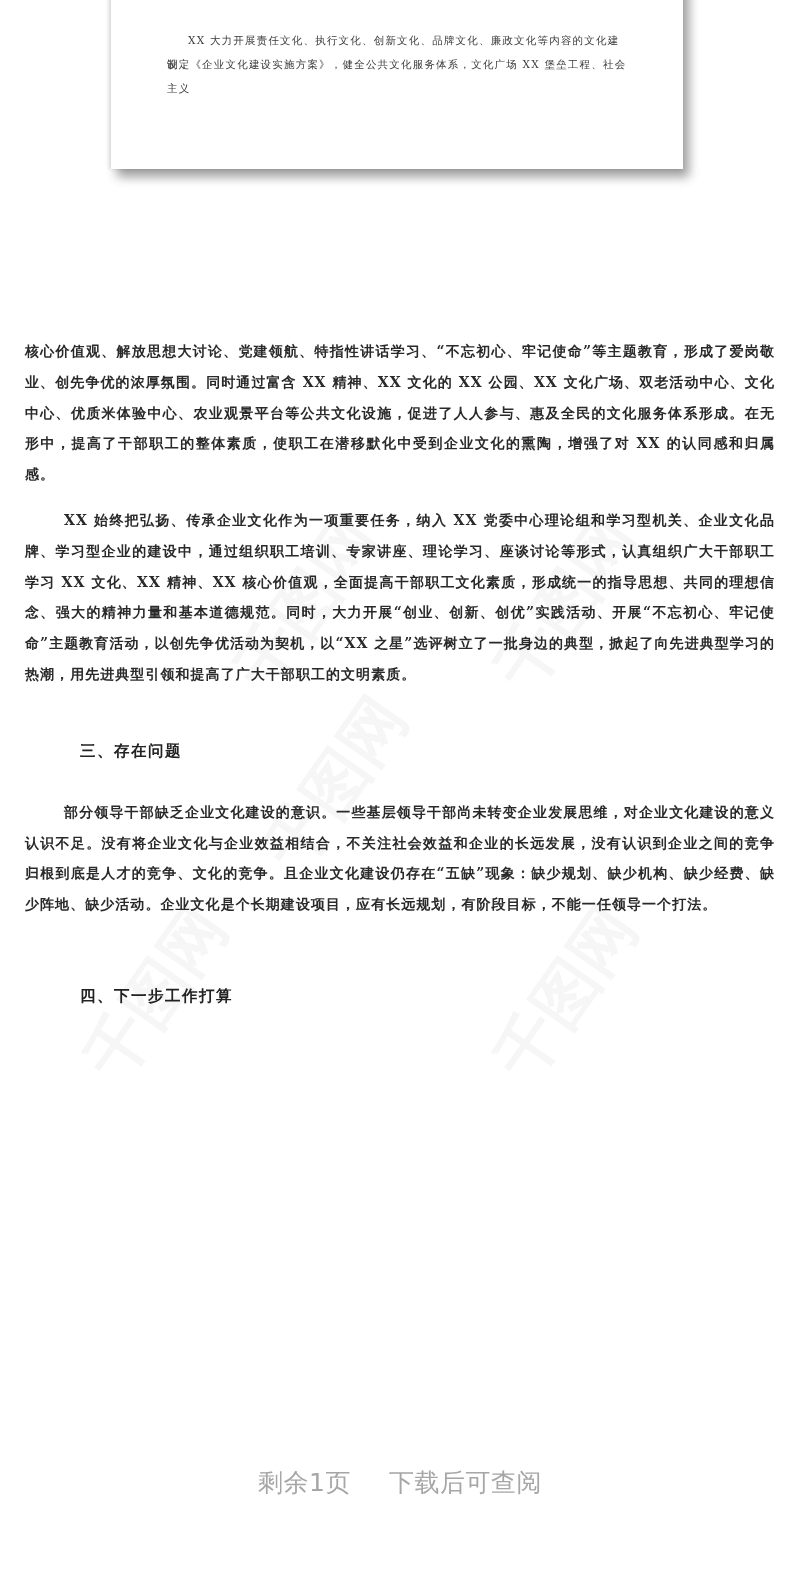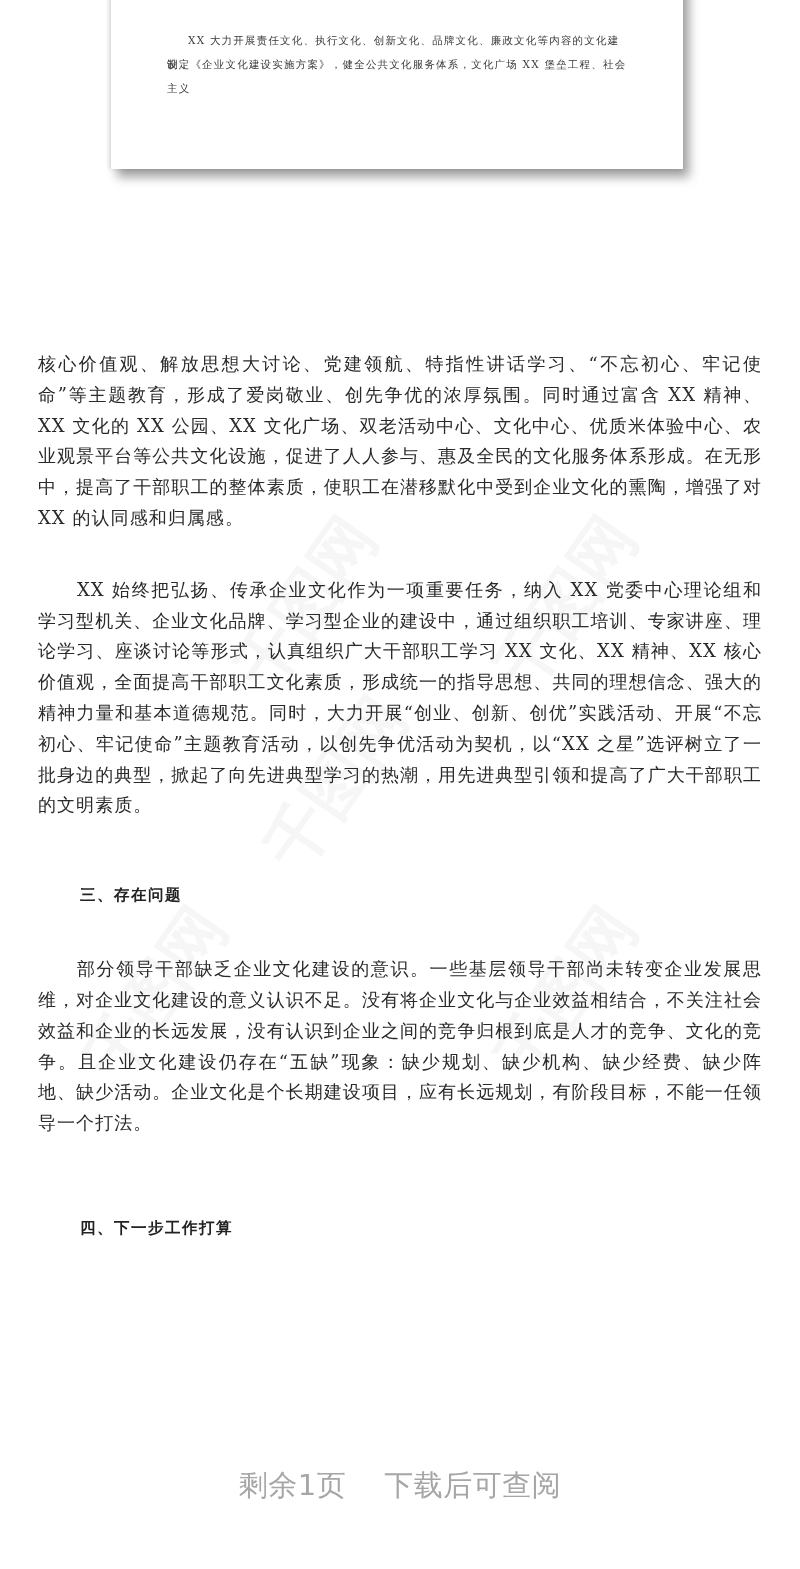--- a/index.html
+++ b/index.html
@@ -14,34 +14,34 @@
   }
   .page-card .card-p {
     position: absolute; left: 40px; right: 40px; font-size: 10.5px; line-height: 24px;
     color: #3a3a3a; letter-spacing: 1.2px; margin: 16px;
   }
   .page-card .l1 { top: 32px; text-indent: 21px; }
   .page-card .l2 { top: 56px; }
 
   
   .doc { position: absolute; left: 25px; width: 750px; top: 336px; }
-  .para { margin: 13px; font-size: 18px; line-height: 30.8px; letter-spacing: 1.05px; text-align: justify; }
+  .para { margin: 0; font-size: 14px; line-height: 30.8px; letter-spacing: 1.05px; text-align: justify; font-weight: bold; }
   .para.indent { text-indent: 39px; }
   .gap { height: 15px; }
   .heading { font-family: "DejaVu Sans", "Liberation Sans", sans-serif; font-weight: bold;
              font-size: 15.5px; line-height: 30px; letter-spacing: 1.5px; padding-left: 39px; margin: 16px; color: #222; }
 
   
   .wm { position: absolute; font-family: "DejaVu Sans", sans-serif; font-size: 64px; font-weight: bold;
         color: rgba(180,180,180,0.12); transform: rotate(-55deg); pointer-events: none; white-space: nowrap; }
 
   
   .footer-cta {
     position: absolute; left: 0; width: 800px; top: 1466px; text-align: center;
-    font-family: "DejaVu Sans", "Liberation Sans", sans-serif; font-size: 29px; color: #a6a6a6;
+    font-family: "DejaVu Sans", "Liberation Sans", sans-serif; font-size: 25px; color: #a6a6a6;
     letter-spacing: 0.5px;
   }
   .footer-cta span + span { margin-left: 38px; }
 </style>
 </head>
 <body>
 
 <div class="page-card">
 
   <p class="card-p l1">XX 大力开展责任文化、执行文化、创新文化、品牌文化、廉政文化等内容的文化建设，</p>

